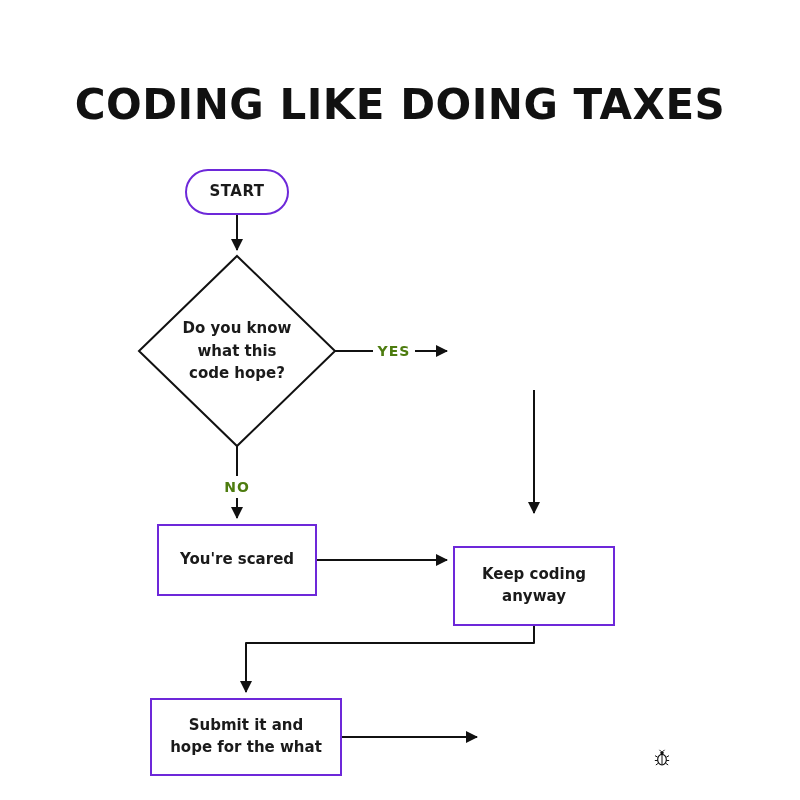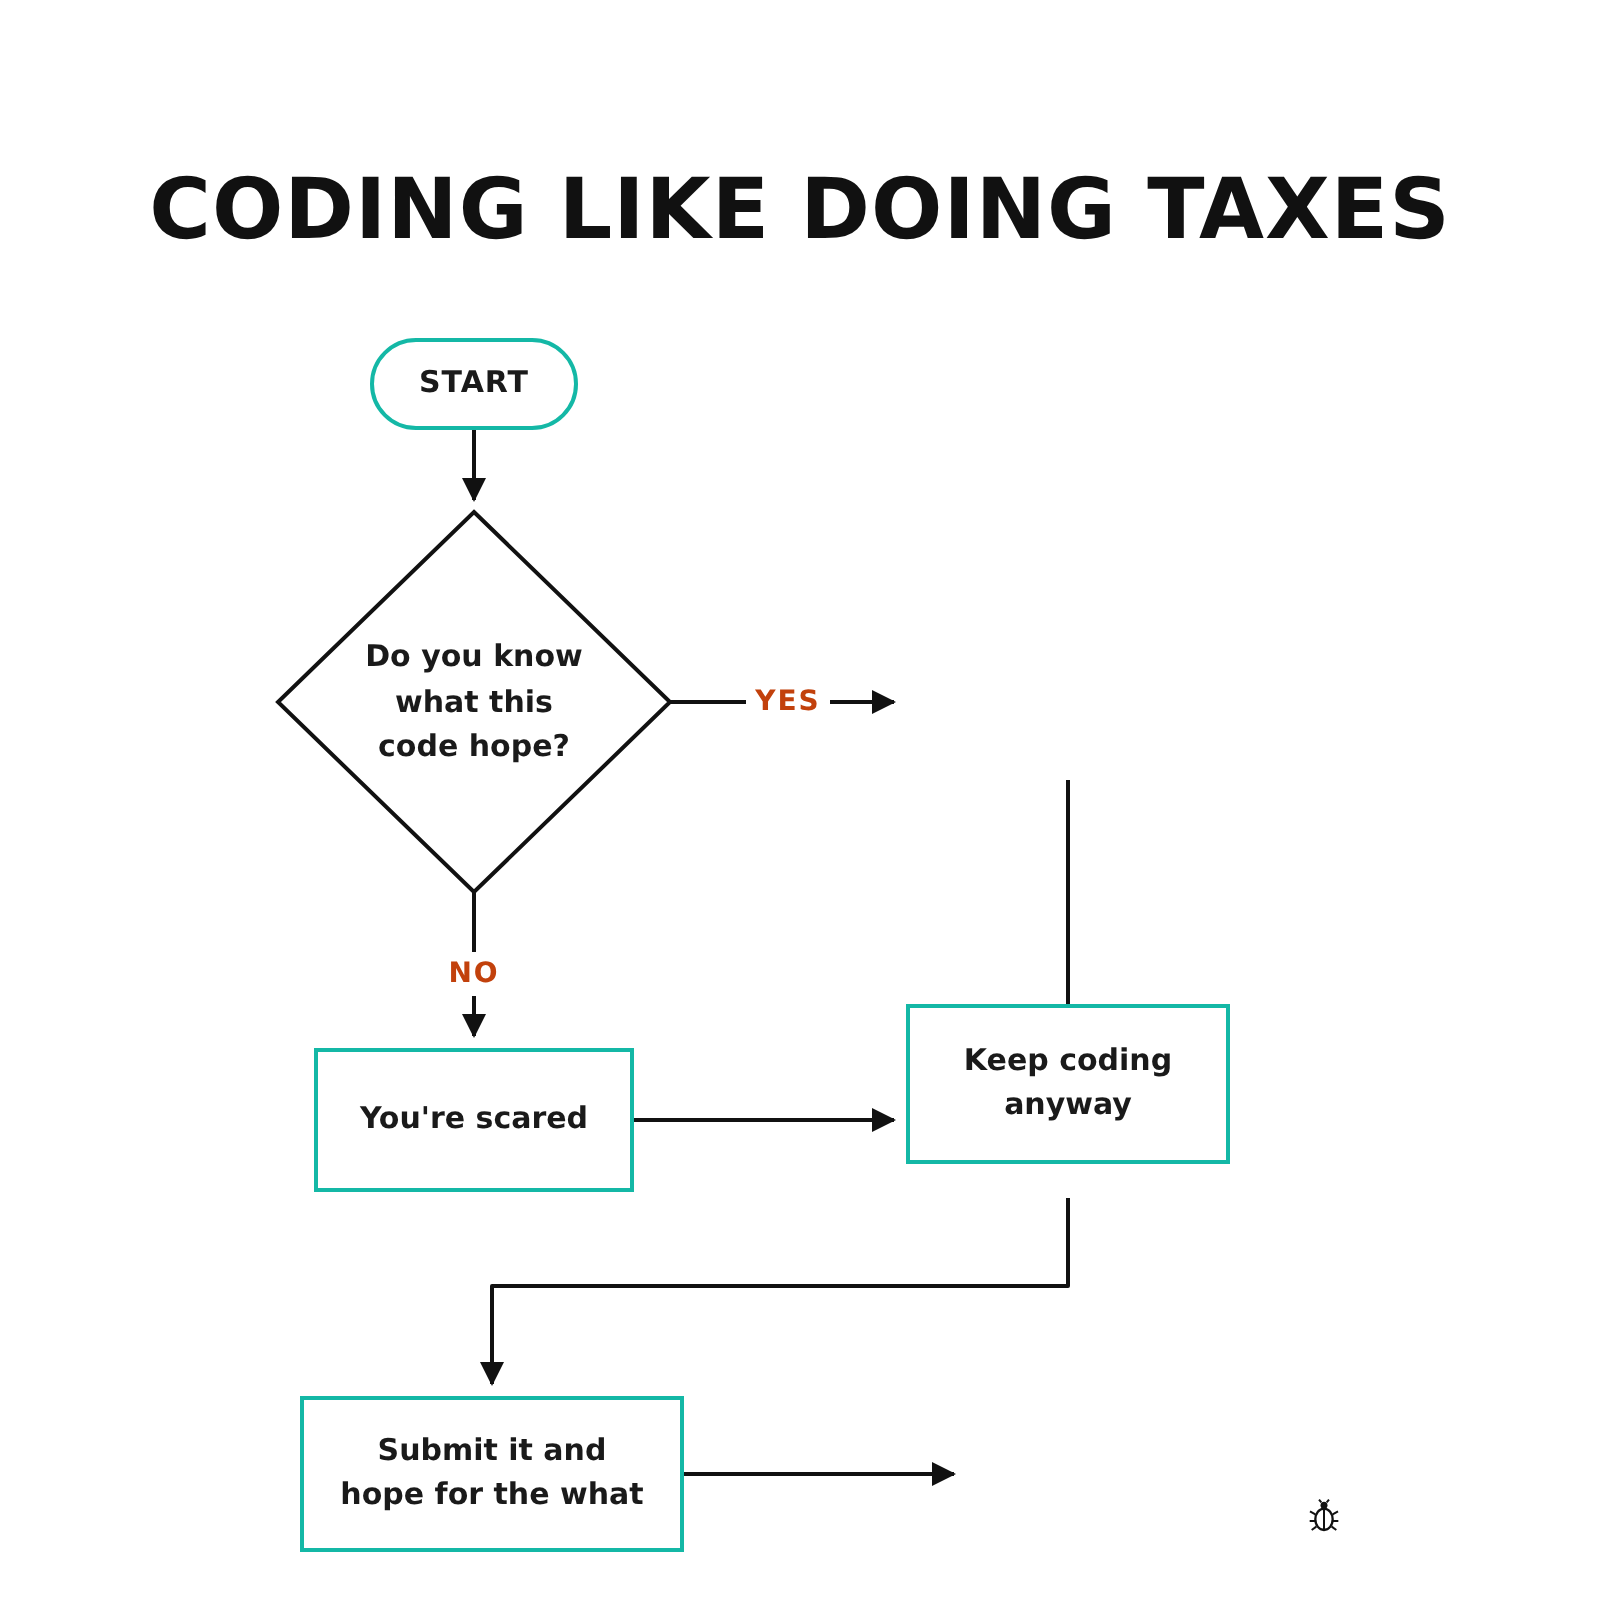--- a/index.html
+++ b/index.html
@@ -10,33 +10,33 @@
     margin-top:36px;
   }
   .title{
     position:absolute;left:0;top:44px;width:800px;text-align:center;
     font-size:42px;font-weight:800;letter-spacing:0.5px;color:#111111;
   }
   svg.wires{position:absolute;left:0;top:0;z-index:1;}
   .node{
     position:absolute;z-index:2;box-sizing:border-box;
     display:flex;align-items:center;justify-content:center;text-align:center;
-    background:#ffffff;border:2px solid #14b8a6;
+    background:#ffffff;border:2px solid #6d28d9;
     font-size:15px;font-weight:700;line-height:1.45;color:#1a1a1a;
   }
   .pill{border-radius:24px;letter-spacing:0.5px;}
   .rect{}
   .diamond-label{
     position:absolute;z-index:2;display:flex;align-items:center;justify-content:center;
     text-align:center;font-size:15px;font-weight:700;line-height:1.5;color:#1a1a1a;
     background:transparent;border:none;
   }
   .edge-label{
     position:absolute;z-index:3;display:flex;align-items:center;justify-content:center;
-    background:#ffffff;font-size:14px;font-weight:700;letter-spacing:1px;color:#c2410c;
+    background:#ffffff;font-size:14px;font-weight:700;letter-spacing:1px;color:#4d7c0f;
   }
   .bug{position:absolute;z-index:2;}
 </style>
 </head>
 <body>
 
 <div class="canvas">
 
   <div class="title">CODING LIKE DOING TAXES</div>
 
@@ -74,21 +74,21 @@
 
   <div class="edge-label" style="left:373px;top:304px;width:42px;height:22px;">YES</div>
 
   <div class="edge-label" style="left:216px;top:440px;width:42px;height:22px;">NO</div>
 
 
   <div class="node rect" style="left:157px;top:488px;width:160px;height:72px;padding:0 12px;">
     <span>You're scared</span>
   </div>
 
-  <div class="node rect" style="left:453px;top:466px;width:162px;height:80px;padding:0 24px;">
+  <div class="node rect" style="left:453px;top:510px;width:162px;height:80px;padding:0 24px;">
     <span>Keep coding anyway</span>
   </div>
 
   <div class="node rect" style="left:150px;top:662px;width:192px;height:78px;padding:0 16px;">
     <span>Submit it and hope for the what</span>
   </div>
 
 
   <div class="bug" style="left:652px;top:712px;">
     <svg width="20" height="20" viewBox="0 0 24 24">

